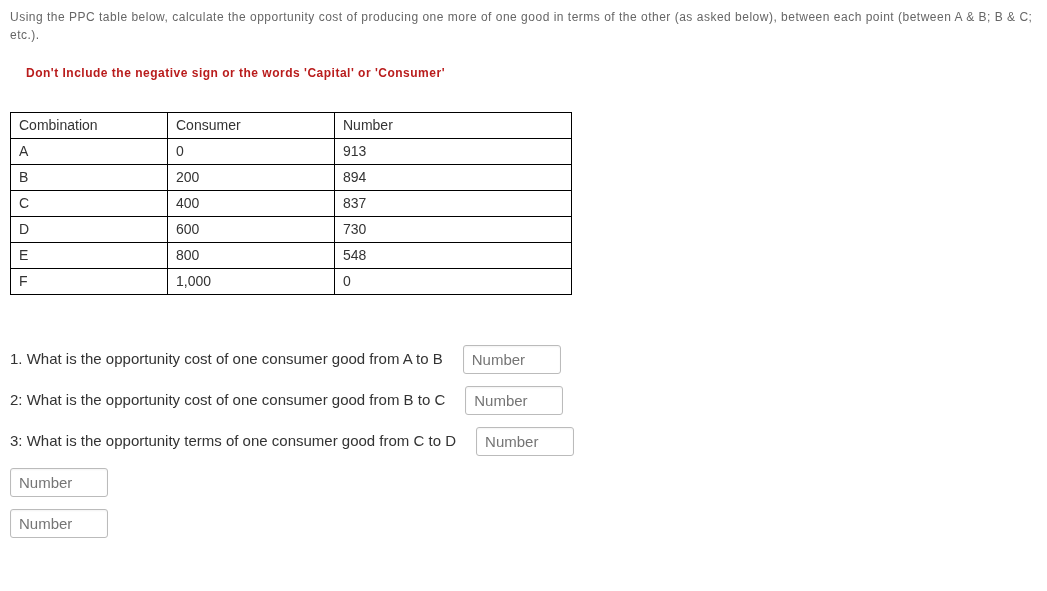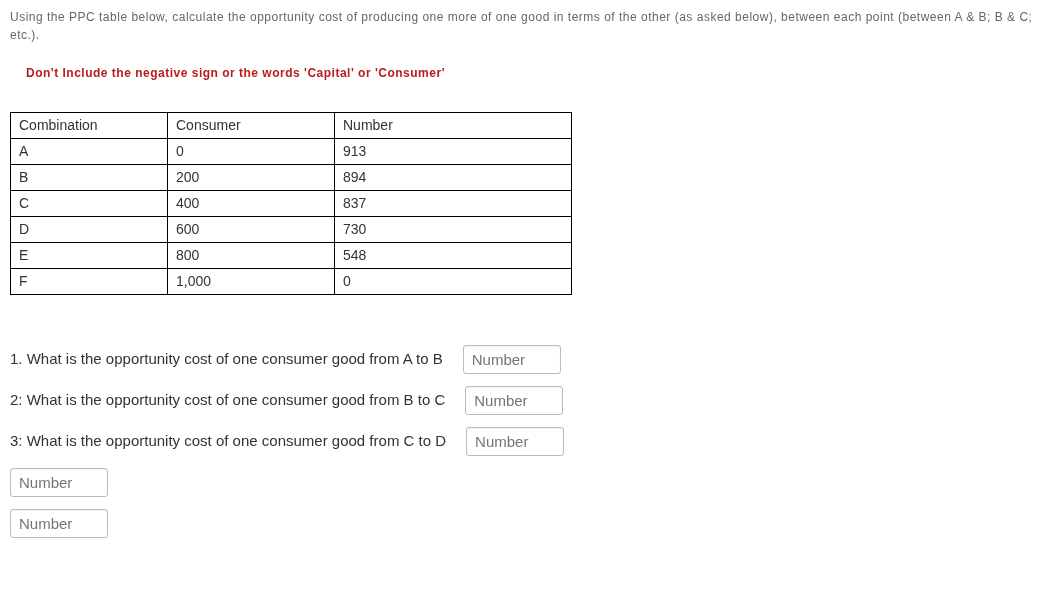--- a/index.html
+++ b/index.html
@@ -113,21 +113,21 @@
 <div class="questions">
   <div class="q-row">
     <label>1.  What is the opportunity cost of one consumer good from A to B</label>
     <input class="num" type="text" placeholder="Number" style="">
   </div>
   <div class="q-row">
     <label>2: What is the opportunity cost of one consumer good from B to C</label>
     <input class="num" type="text" placeholder="Number" style="">
   </div>
   <div class="q-row">
-    <label>3: What is the opportunity cost of one consumer good from C to D</label>
+    <label>3: What is the opportunity terms of one consumer good from C to D</label>
     <input class="num" type="text" placeholder="Number" style="">
   </div>
   <div class="q-row">
     <input class="num" type="text" placeholder="Number" style="">
   </div>
   <div class="q-row">
     <input class="num" type="text" placeholder="Number" style="">
   </div>
 </div>
 

